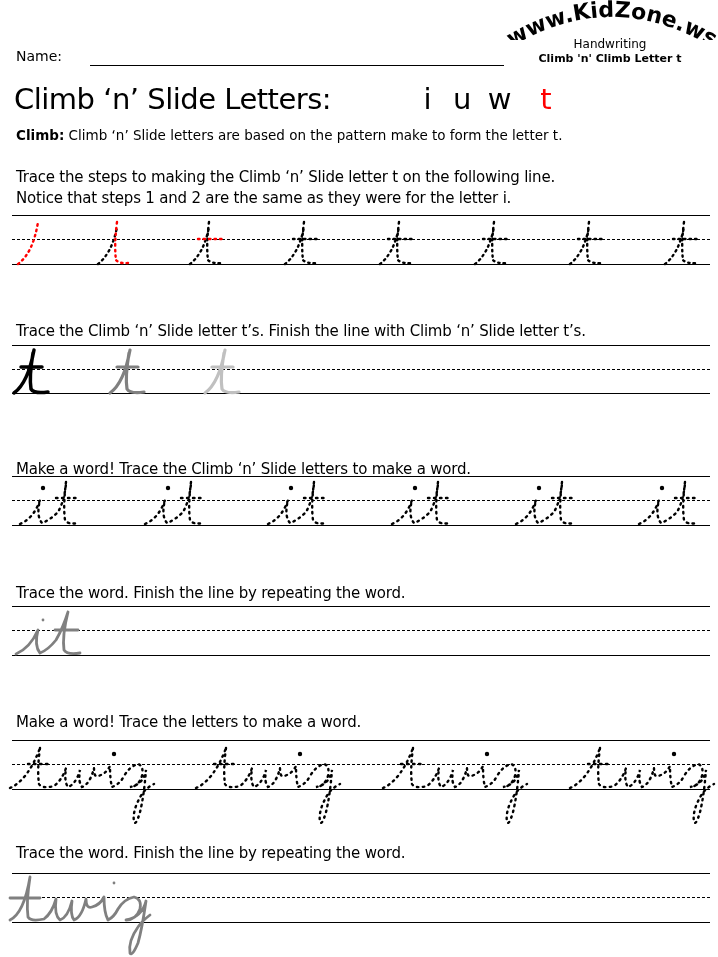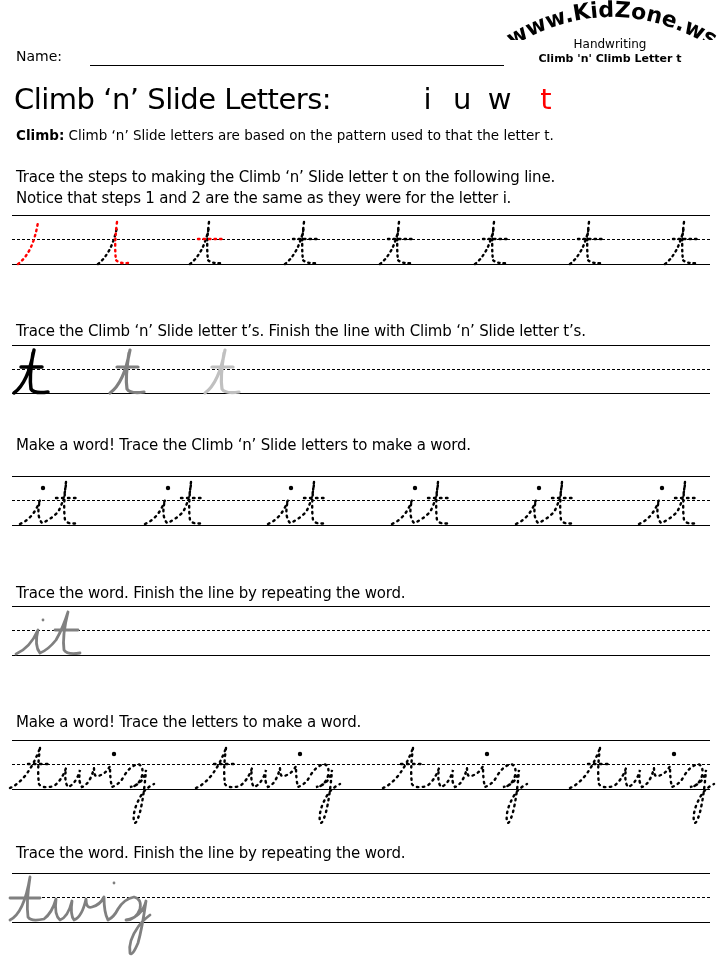--- a/index.html
+++ b/index.html
@@ -44,21 +44,21 @@
 
 <div class="abs title">
   <span>Climb ‘n’ Slide Letters:</span>
   <span class="title-letters">
     <span>i</span><span>u</span><span>w</span><span class="red">t</span>
   </span>
 </div>
 
 <div class="abs note">
   <b>Climb:</b>
-  <span>Climb ‘n’ Slide letters are based on the pattern used to that the letter t.</span>
+  <span>Climb ‘n’ Slide letters are based on the pattern make to form the letter t.</span>
 </div>
 
 <div class="abs instr" style="top:168px;">Trace the steps to making the Climb ‘n’ Slide letter t on the following line.</div>
 <div class="abs instr" style="top:189px;">Notice that steps 1 and 2 are the same as they were for the letter i.</div>
 <div class="abs rule-solid" style="top:215px;"></div>
 <div class="abs rule-dash" style="top:239px;"></div>
 <div class="abs rule-solid" style="top:264px;"></div>
 <svg class="practice" style="top:215px;" width="718" height="50">
   <g fill="none" stroke-width="2.4" stroke-linecap="round" stroke-dasharray="1.5 4">
 
@@ -86,21 +86,21 @@
 <div class="abs rule-dash" style="top:369px;"></div>
 <div class="abs rule-solid" style="top:393px;"></div>
 <svg class="practice" style="top:345px;" width="718" height="50">
   <g fill="none" stroke-linecap="round" stroke-linejoin="round">
     <path d="M14 48 Q28 38 34 5 M33 8 Q29 32 31 44 Q34 49 48 47 M21 22 L42 22" stroke="#000" stroke-width="3.5"></path>
     <path d="M110 48 Q124 38 130 5 M129 8 Q125 32 127 44 Q130 49 144 47 M117 22 L138 22" stroke="#808080" stroke-width="3.2"></path>
     <path d="M205 48 Q219 38 225 5 M224 8 Q220 32 222 44 Q225 49 239 47 M212 22 L233 22" stroke="#c0c0c0" stroke-width="3.2"></path>
   </g>
 </svg>
 
-<div class="abs instr" style="top:436px;">Make a word!  Trace the Climb ‘n’ Slide letters to make a word.</div>
+<div class="abs instr" style="top:460px;">Make a word!  Trace the Climb ‘n’ Slide letters to make a word.</div>
 <div class="abs rule-solid" style="top:476px;"></div>
 <div class="abs rule-dash" style="top:500px;"></div>
 <div class="abs rule-solid" style="top:525px;"></div>
 <svg class="practice" style="top:476px;" width="718" height="50">
   <defs>
     <g id="dot-it" fill="none" stroke="#000" stroke-width="2.4" stroke-linecap="round" stroke-dasharray="1.5 4.5">
       <path d="M0 48 Q14 42 20 24 Q16 40 22 47 Q30 44 38 36 Q44 26 46 8 M46 6 Q43 30 45 44 Q48 49 58 47 M36 22 L58 22"></path>
       <circle cx="23" cy="12" r="1" fill="#000" stroke-dasharray="none"></circle>
     </g>
   </defs>

